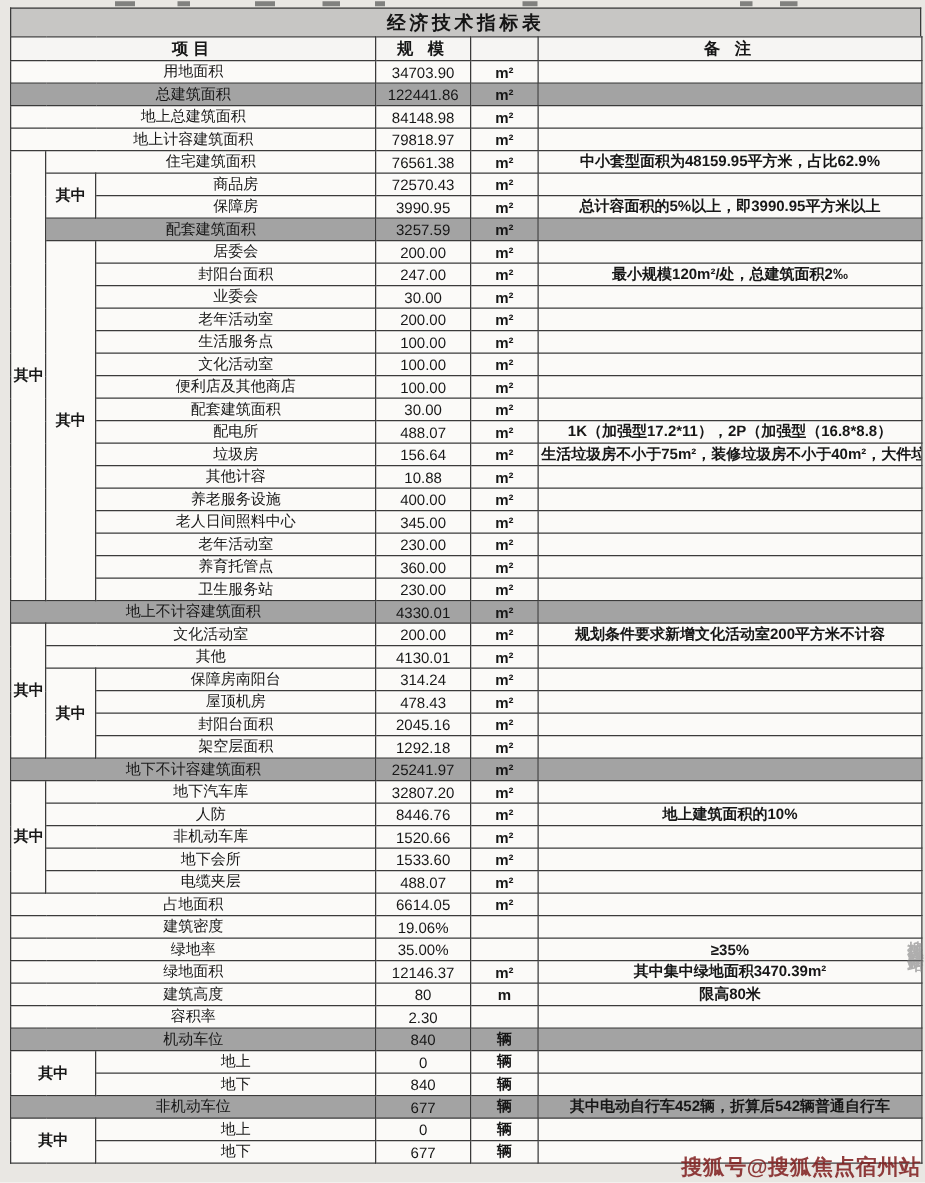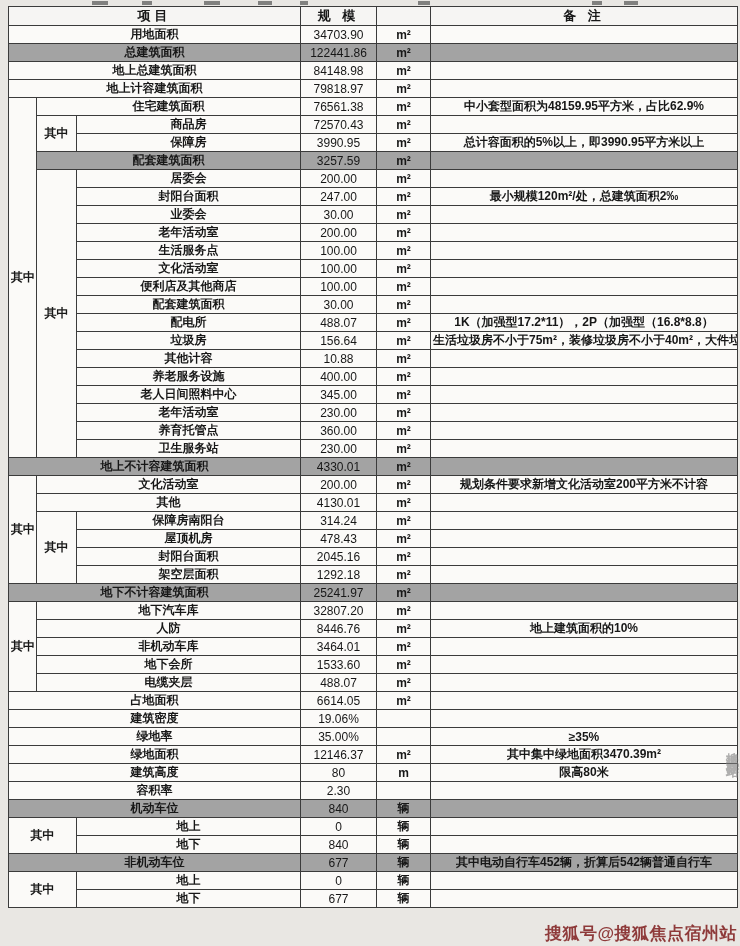--- a/index.html
+++ b/index.html
@@ -19,21 +19,21 @@
     text-align:center;font-size:15px;font-weight:bold;color:#151515;
     height:23px;line-height:23px;letter-spacing:3px;
   }
   table.ind{border-collapse:collapse;table-layout:fixed;width:729px;background:#fbfaf8}
   .ind th,.ind td{
     border:1px solid #3b3b3b;padding:0 2px;overflow:hidden;white-space:nowrap;
     text-align:center;vertical-align:middle;color:#171717;
   }
   .ind th{height:19px;font-size:13px;font-weight:bold;background:#f6f5f3;letter-spacing:4px}
   .ind td{height:17.2px;font-size:12px}
-  .label-cell{font-weight:bold}
+  .label-cell{font-weight:normal}
   .value-cell{font-weight:normal}
   .unit-cell{font-weight:bold;font-size:11px}
   .note-cell{font-size:9.5px;font-weight:600;color:#1f1f1f;letter-spacing:0}
   .glabel{font-weight:bold;font-size:12px}
   tr.shade td{background:#a3a3a3}
   .wm-bottom{
     position:absolute;right:3px;bottom:1px;z-index:5;
     font-size:17px;font-weight:bold;color:#7f1d1d;opacity:.85;letter-spacing:.5px;
   }
   .wm-side{
@@ -50,20 +50,21 @@
   <i style="left:142px;width:10px"></i>
   <i style="left:204px;width:16px"></i>
   <i style="left:258px;width:14px"></i>
   <i style="left:300px;width:8px"></i>
   <i style="left:418px;width:12px"></i>
   <i style="left:592px;width:10px"></i>
   <i style="left:624px;width:14px"></i>
 </div>
 
 <div class="page">
+  <div class="title-bar">经济技术指标表</div>
   <table class="ind">
     <colgroup>
       <col style="width:28px">
       <col style="width:40px">
       <col style="width:224px">
       <col style="width:76px">
       <col style="width:54px">
       <col style="width:307px">
     </colgroup>
     <thead>
@@ -280,21 +281,21 @@
           <td class="note-cell"></td>
         </tr>
         <tr>
           <td class="label-cell" colspan="2">人防</td>
           <td class="value-cell">8446.76</td>
           <td class="unit-cell">m²</td>
           <td class="note-cell">地上建筑面积的10%</td>
         </tr>
         <tr>
           <td class="label-cell" colspan="2">非机动车库</td>
-          <td class="value-cell">3464.01</td>
+          <td class="value-cell">1520.66</td>
           <td class="unit-cell">m²</td>
           <td class="note-cell"></td>
         </tr>
         <tr>
           <td class="label-cell" colspan="2">地下会所</td>
           <td class="value-cell">1533.60</td>
           <td class="unit-cell">m²</td>
           <td class="note-cell"></td>
         </tr>
         <tr>

